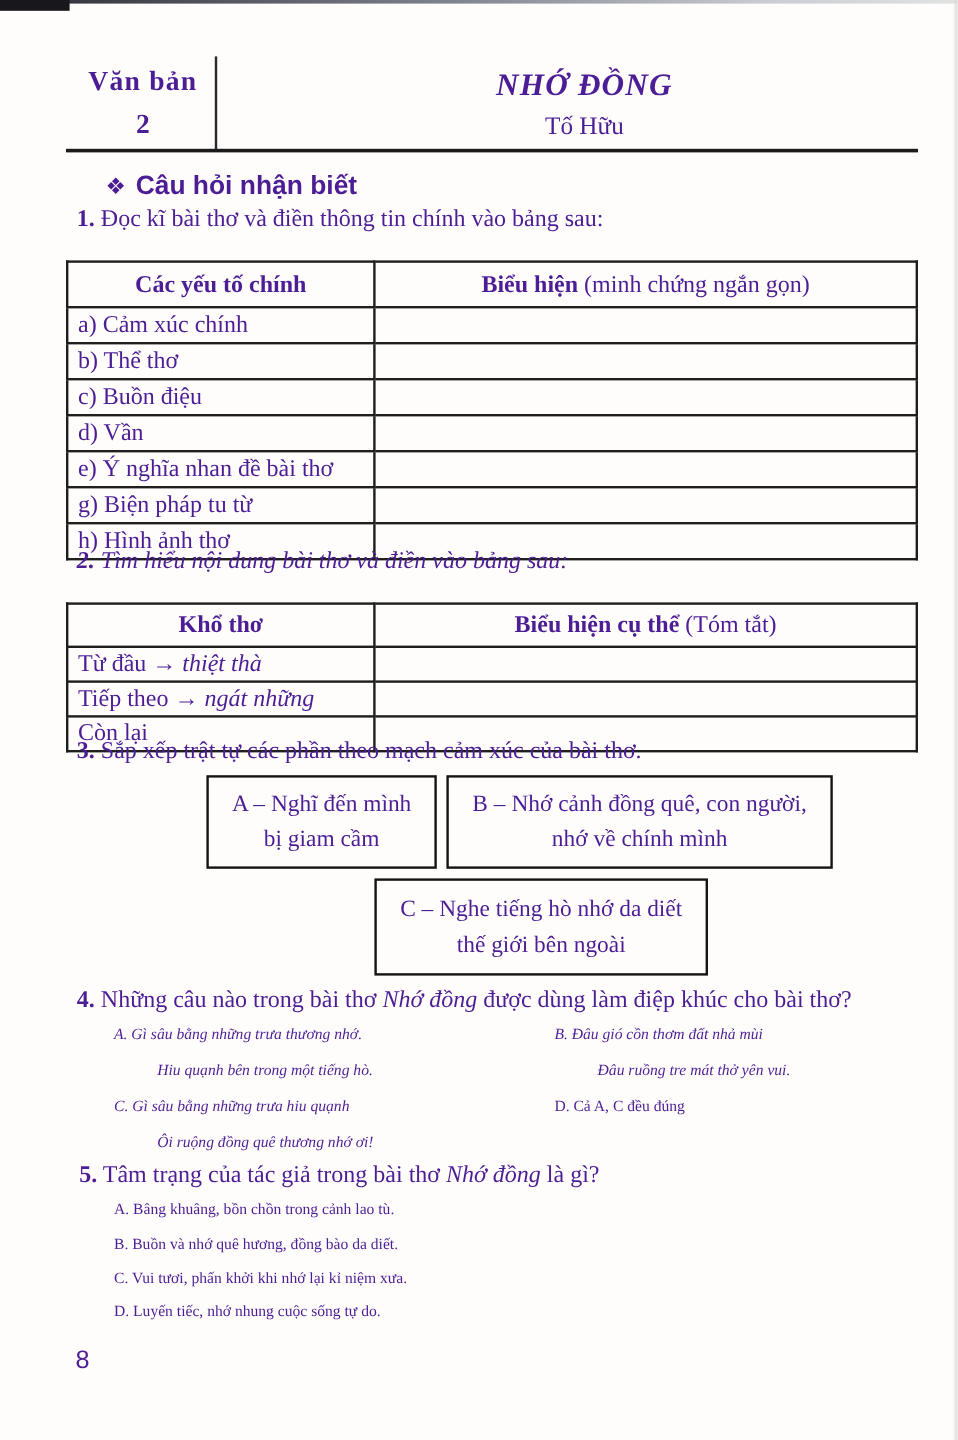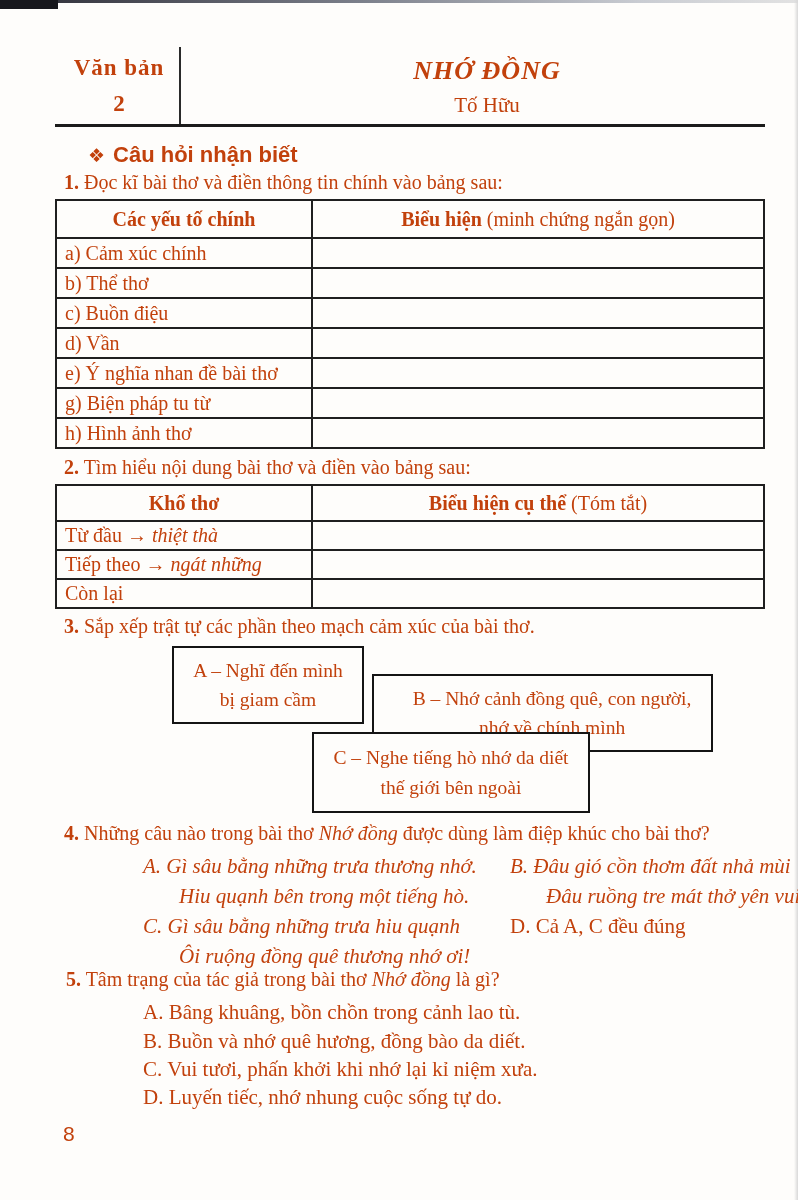--- a/index.html
+++ b/index.html
@@ -1,20 +1,20 @@
 <!DOCTYPE html>
 <html><head>
 <meta charset="utf-8">
 <style>
   html,body { margin:0; padding:0; background:#e8e8e8; }
   .page {
     position:relative; width:798px; height:1200px; margin:0 auto;
     background:#fefdfb; overflow:hidden;
     font-family:"Liberation Serif","DejaVu Serif",serif;
-    color:#c2410c;
+    color:#4c1d95;
   }
   
   .scan-topline { position:absolute; left:0; top:0; width:798px; height:3px;
     background:linear-gradient(to right,#2a2a33,#7b7f8a 45%,#c9ccd2 80%,#e2e2e2); }
   .scan-corner { position:absolute; left:0; top:0; width:58px; height:9px; background:#17171c; }
   .scan-edge-right { position:absolute; right:0; top:0; width:4px; height:1200px;
     background:linear-gradient(to left,#d8d8d8,rgba(255,255,255,0)); }
 
   
   .vb-label { position:absolute; left:58px; top:55px; width:122px; text-align:center;
@@ -33,43 +33,43 @@
     font-size:22px; font-weight:bold; }
   .section-heading .diamond { font-size:19px; margin-right:8px; }
 
   
   .q { position:absolute; font-size:20px; white-space:nowrap; }
   .qnum { font-weight:bold; }
   .it { font-style:italic; }
 
   
   table.sheet { position:absolute; border-collapse:collapse; table-layout:fixed;
-    width:710px; left:55px; }
+    width:710px; left:55px;margin-top:18px; }
   table.sheet th, table.sheet td { border:2px solid #1f1f1f; font-size:20px; padding:0 8px; }
   table.sheet th { font-weight:bold; text-align:center; }
   table.sheet th .normal { font-weight:normal; }
   #table1 { top:199px; }
   #table1 col.c1 { width:256px; }
   #table1 tr.hd { height:38px; }
   #table1 tr.rw { height:30px; }
   #table2 { top:484px; }
   #table2 col.c1 { width:256px; }
   #table2 tr.hd { height:36px; }
   #table2 tr.rw { height:29px; }
 
   
   .box { position:absolute; border:2px solid #141414; background:#fefdfb;
     display:flex; flex-direction:column; justify-content:center; align-items:center;
     text-align:center; font-size:19.5px; line-height:1.5; }
   #boxA { left:172px; top:646px; width:188px; height:74px; }
-  #boxB { left:372px; top:674px; width:318px; height:74px;padding-left:19px; }
+  #boxB { left:372px; top:646px; width:318px; height:74px; }
   #boxC { left:312px; top:732px; width:274px; height:77px; }
 
   
-  .opt { position:absolute; font-size:21px; white-space:nowrap;margin-left:48px; }
+  .opt { position:absolute; font-size:13px; white-space:nowrap; }
   .opt .quote { font-style:italic; }
   .opt .lbl-it { font-style:italic; }
 
   .page-num { position:absolute; left:63px; top:1122px;
     font-family:"Liberation Sans","DejaVu Sans",sans-serif; font-size:21px; }
 </style>
 </head>
 <body>
 
 <div class="page">
@@ -129,21 +129,21 @@
           <td>g) Biện pháp tu từ</td>
           <td></td>
         </tr>
     <tr class="rw">
           <td>h) Hình ảnh thơ</td>
           <td></td>
         </tr>
   </tbody>
     </table>
 
-  <div class="q" style="left:64px; top:456px;">
+  <div class="q" style="left:64px; top:456px;font-style:italic;">
     <span class="qnum">2.</span><span> Tìm hiểu nội dung bài thơ và điền vào bảng sau:</span>
   </div>
 
   <table class="sheet" id="table2">
     <colgroup>
         <col class="c1">
         <col>
       </colgroup>
     <tbody>
         <tr class="hd">

